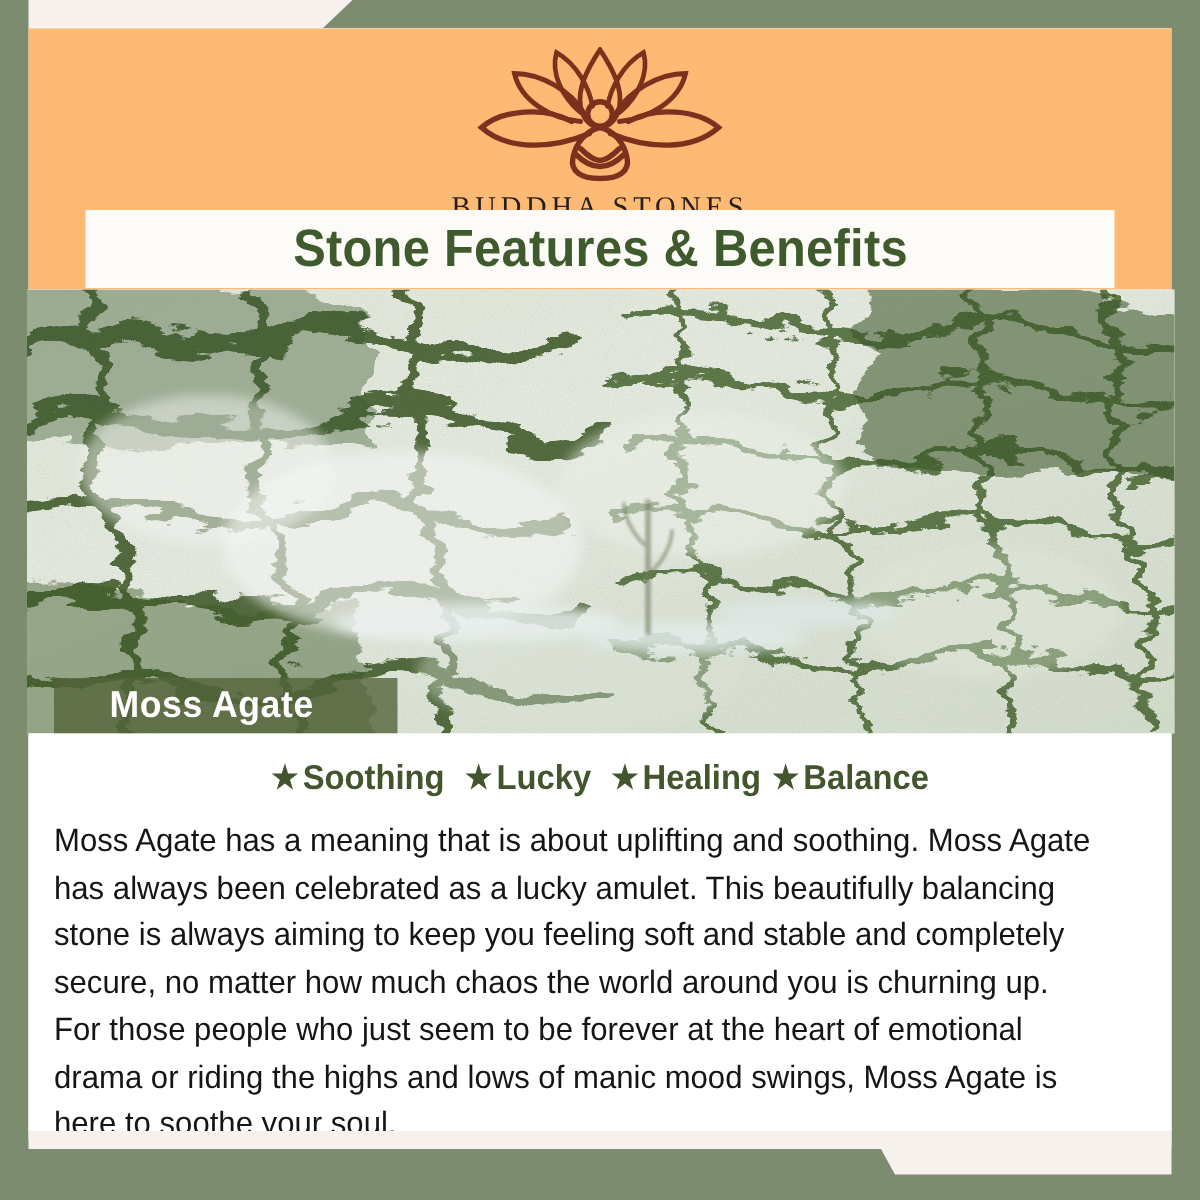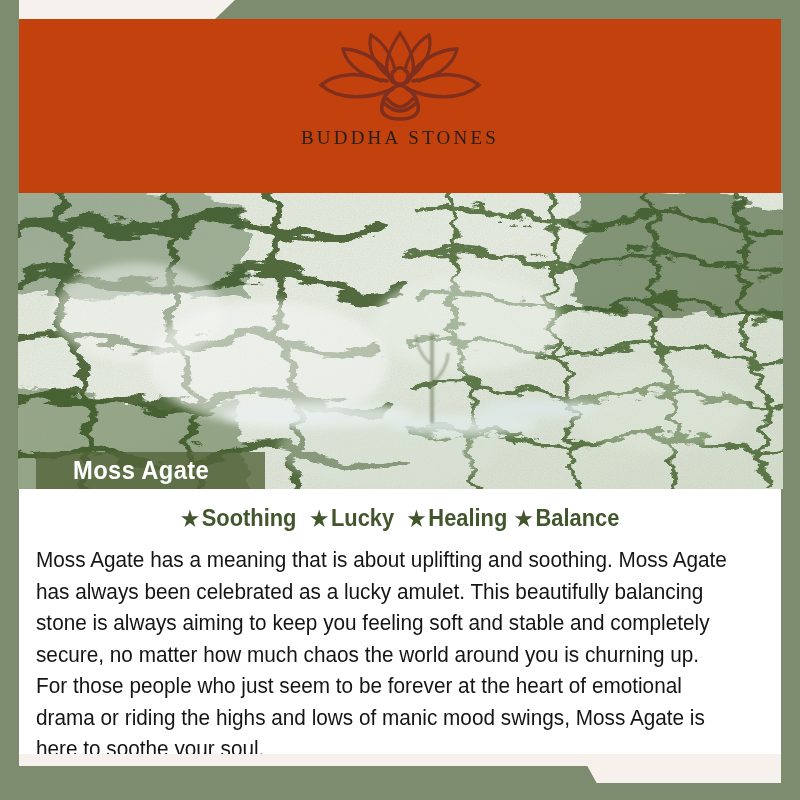--- a/index.html
+++ b/index.html
@@ -26,21 +26,21 @@
   .band-left{top:0;left:0;width:19px;height:800px;}
   .band-bottom{
     bottom:0;left:0;width:606px;height:40px;
     clip-path:polygon(0 0,calc(100% - 22px) 0,100% 100%,0 100%);
   }
   .band-bottom-strip{bottom:0;left:0;width:800px;height:17px;}
 
   
   .header{
     position:absolute;top:19px;left:19px;width:762px;height:174px;
-    background:#c2410c;
+    background:#fdba74;
   }
   .logo-wrap{
     position:absolute;top:0;left:0;width:762px;height:120px;
     display:flex;flex-direction:column;align-items:center;justify-content:flex-start;
   }
   .logo-mark{margin-top:10px;}
   .logo-text{
     font-family:"Liberation Serif",serif;
     font-size:19px;letter-spacing:3.2px;
     color:#231f1d;margin-top:2px;font-weight:400;
@@ -155,20 +155,23 @@
             <path d="M95 56 C86 58 79 66 77 76 C75 85 82 90 95 90 C108 90 115 85 113 76 C111 66 104 58 95 56 Z"></path>
 
             <path d="M79 74 C85 80 90 82 95 82 C100 82 105 80 111 74"></path>
             <path d="M82 70 C88 76 92 78 95 78 C98 78 102 76 108 70"></path>
           </g>
         </svg>
       </div>
       <div class="logo-text">BUDDHA STONES</div>
     </div>
 
+    <div class="title-bar">
+      <div class="title-text">Stone Features &amp; Benefits</div>
+    </div>
   </div>
 
   <div class="photo">
     <svg viewBox="0 0 765 296" preserveAspectRatio="none" aria-hidden="true">
       <defs>
         <linearGradient id="bg" x1="0" y1="0" x2="1" y2="1">
           <stop offset="0%" stop-color="#eef1e8"></stop>
           <stop offset="40%" stop-color="#f6f8f3"></stop>
           <stop offset="70%" stop-color="#e7ece2"></stop>
           <stop offset="100%" stop-color="#dde4d6"></stop>

